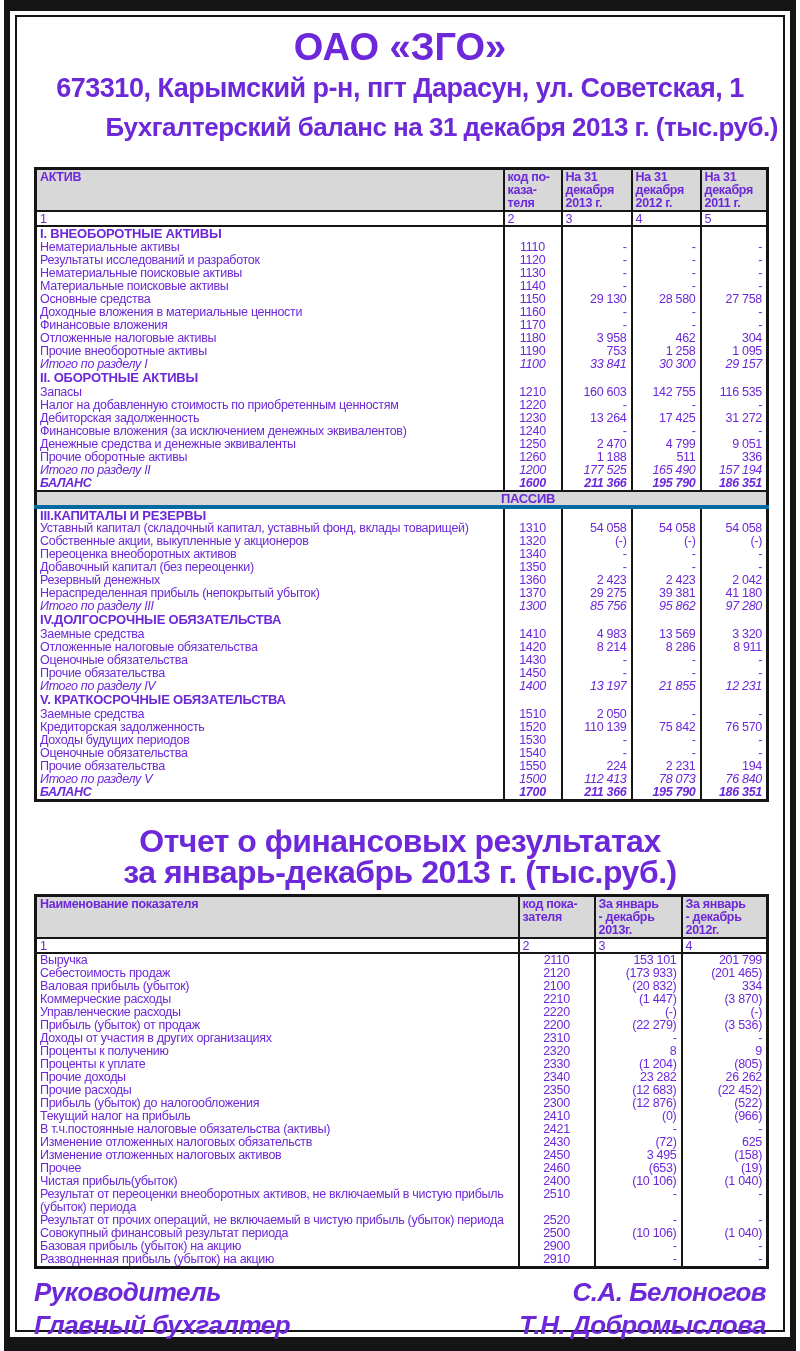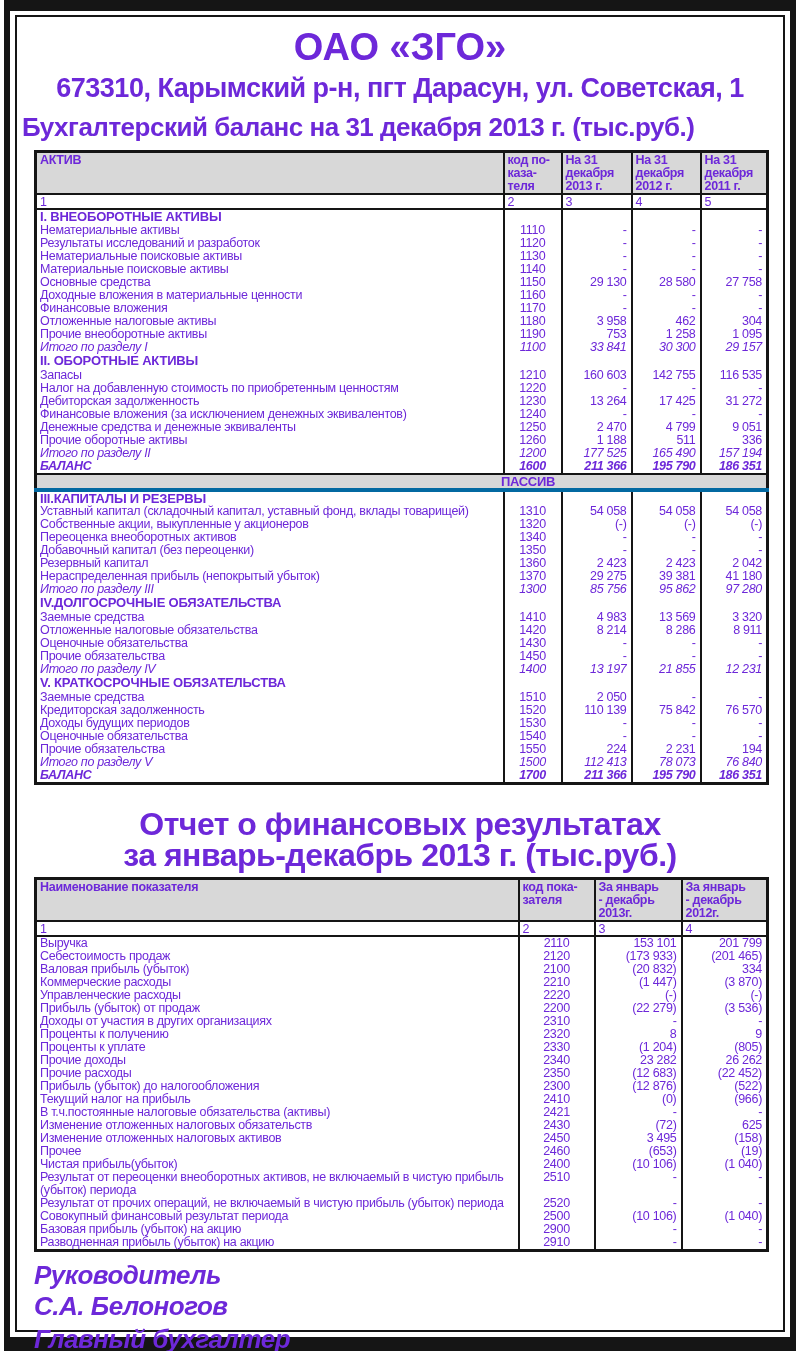--- a/index.html
+++ b/index.html
@@ -6,21 +6,21 @@
   .page{position:relative;width:800px;height:1351px;background:#fff;
         font-family:"Liberation Sans",sans-serif;color:#6d28d9;overflow:hidden;}
   .frame-outer{position:absolute;left:4px;right:4px;top:0;bottom:0;
         border:6px solid #151515;border-top-width:11px;border-bottom-width:14px;pointer-events:none;}
   .frame-inner{position:absolute;left:15px;right:15px;top:15px;bottom:19px;
         border:2px solid #151515;pointer-events:none;}
   .content{position:absolute;left:22px;top:20px;width:756px;}
 
   .company{font-size:38px;font-weight:bold;text-align:center;margin:6px 0 4px;letter-spacing:0px;}
   .address{font-size:27px;font-weight:bold;text-align:center;margin:0 0 8px;letter-spacing:-0.5px;white-space:nowrap;}
-  .doc-title{font-size:26px;font-weight:bold;text-align:left;margin:0 0 7px;letter-spacing:-0.5px;white-space:nowrap;}
+  .doc-title{font-size:26px;font-weight:bold;text-align:right;margin:0 0 24px;letter-spacing:-0.5px;white-space:nowrap;}
   .doc-title2{font-size:32px;font-weight:bold;text-align:center;margin:24px 0 0;letter-spacing:-0.5px;line-height:31px;}
 
   table{border-collapse:collapse;table-layout:fixed;width:732px;margin-left:12px;
         border:3px solid #151515;}
   th,td{border-left:2px solid #151515;padding:0 3px;font-size:12.5px;line-height:13px;
         letter-spacing:-0.3px;vertical-align:top;overflow:hidden;}
   th:first-child,td:first-child{border-left:none;}
   thead th{background:#d8d8d8;font-weight:bold;text-align:left;white-space:pre-line;
         border-bottom:2px solid #151515;padding-top:1px;font-size:12.5px;}
   thead tr.nums th{background:#fff;font-weight:normal;white-space:normal;border-bottom:2px solid #151515;
@@ -30,21 +30,21 @@
   td.code{text-align:center;}
   td.val{text-align:right;padding-right:4px;}
   tr.sec{height:15px;}
   tr.sec td.lbl{font-weight:bold;font-size:13px;letter-spacing:-0.2px;}
   tr.tot td{font-style:italic;}
   tr.gr td{font-weight:bold;font-style:italic;}
   tr.div td{background:#d8d8d8;text-align:center;font-weight:bold;font-size:13px;
         border-top:2px solid #151515;border-bottom:4px solid #0369a1;padding-left:256px;}
 
   .signatures{width:732px;margin:8px 0 0 12px;}
-  .sig-row{display:flex;justify-content:space-between;align-items:baseline;margin:2px 0;flex-direction:column;}
+  .sig-row{display:flex;justify-content:space-between;align-items:baseline;margin:2px 0;}
   .sig-title,.sig-name{font-size:26px;font-weight:bold;font-style:italic;letter-spacing:-0.5px;line-height:31px;}
 </style>
 </head>
 <body>
 
 <div class="page">
   <div class="frame-outer"></div>
   <div class="frame-inner"></div>
 
   <div class="content">
@@ -258,21 +258,21 @@
             <td class="val">-</td>
           </tr>
           <tr class="r">
             <td class="lbl">Добавочный капитал (без переоценки)</td>
             <td class="code">1350</td>
             <td class="val">-</td>
             <td class="val">-</td>
             <td class="val">-</td>
           </tr>
           <tr class="r">
-            <td class="lbl">Резервный капитал</td>
+            <td class="lbl">Резервный денежных</td>
             <td class="code">1360</td>
             <td class="val">2 423</td>
             <td class="val">2 423</td>
             <td class="val">2 042</td>
           </tr>
           <tr class="r">
             <td class="lbl">Нераспределенная прибыль (непокрытый убыток)</td>
             <td class="code">1370</td>
             <td class="val">29 275</td>
             <td class="val">39 381</td>

